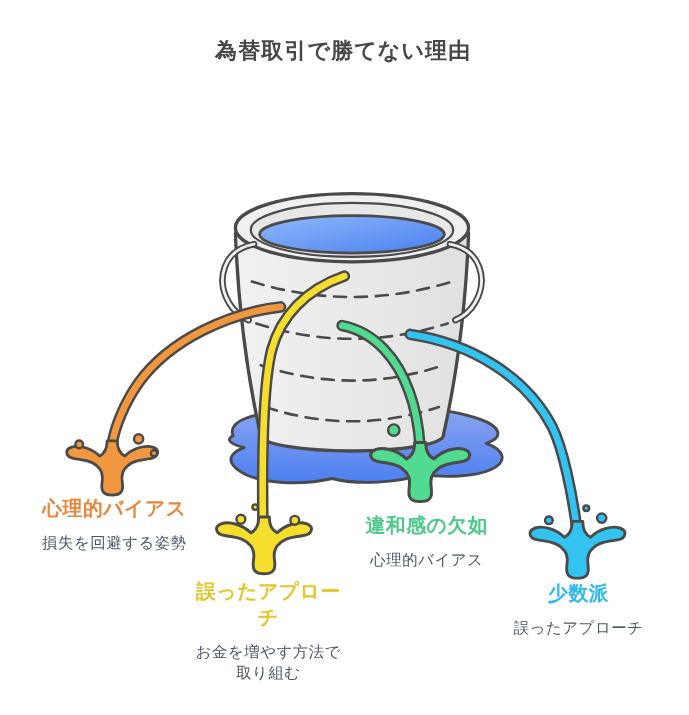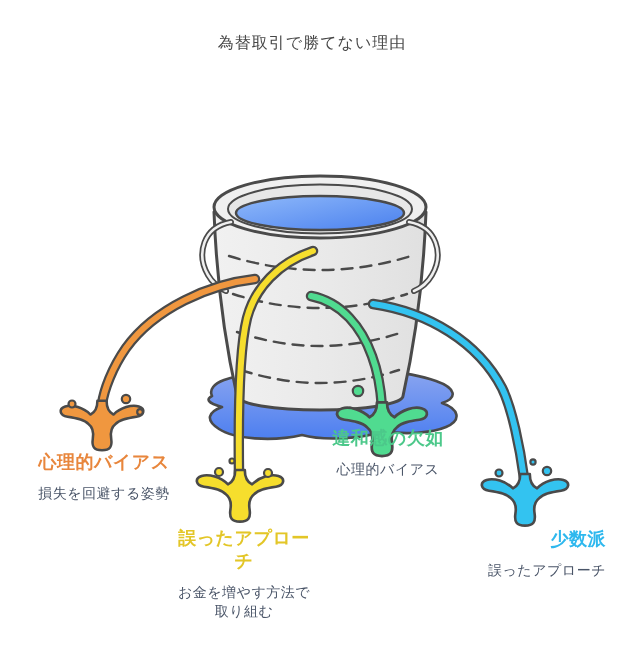--- a/index.html
+++ b/index.html
@@ -2,30 +2,30 @@
 <html><head>
 <meta charset="utf-8">
 <style>
   html,body{margin:0;padding:0;background:#ffffff;}
   .canvas{
     position:relative;width:626px;height:650px;background:#ffffff;overflow:hidden;
     font-family:"Liberation Sans","DejaVu Sans",sans-serif;
   }
   .page-title{
     position:absolute;left:0;top:33px;width:624px;text-align:center;
-    font-size:16px;font-weight:400;letter-spacing:1px;color:#474747;
+    font-size:20px;font-weight:700;letter-spacing:1px;color:#474747;
   }
   .illustration{position:absolute;left:0;top:0;width:626px;height:650px;}
   .leak{position:absolute;text-align:center;}
   .leak .label{font-size:18px;font-weight:700;line-height:23px;letter-spacing:0.5px;}
   .leak .desc{margin-top:10px;font-size:14px;line-height:19px;letter-spacing:0.5px;color:#4a5568;}
   .leak-0{left:24px;top:451px;width:160px;}
   .leak-1{left:177px;top:527px;width:134px;}
-  .leak-2{left:308px;top:427px;width:160px;}
-  .leak-3{left:446px;top:528px;width:160px;text-align:right;}
+  .leak-2{left:308px;top:467px;width:160px;}
+  .leak-3{left:446px;top:528px;width:160px;}
 </style>
 </head>
 <body>
 
 <div class="canvas">
 
   <div class="page-title" style="color: rgb(71, 71, 71);">為替取引で勝てない理由</div>
 
   <svg class="illustration" viewBox="0 0 626 650">
     <defs>

